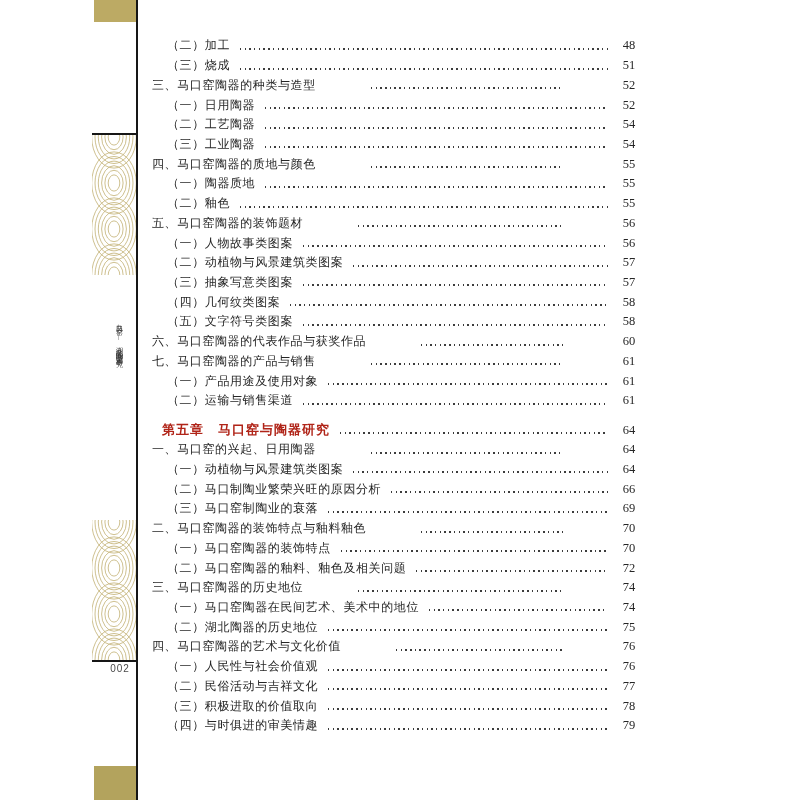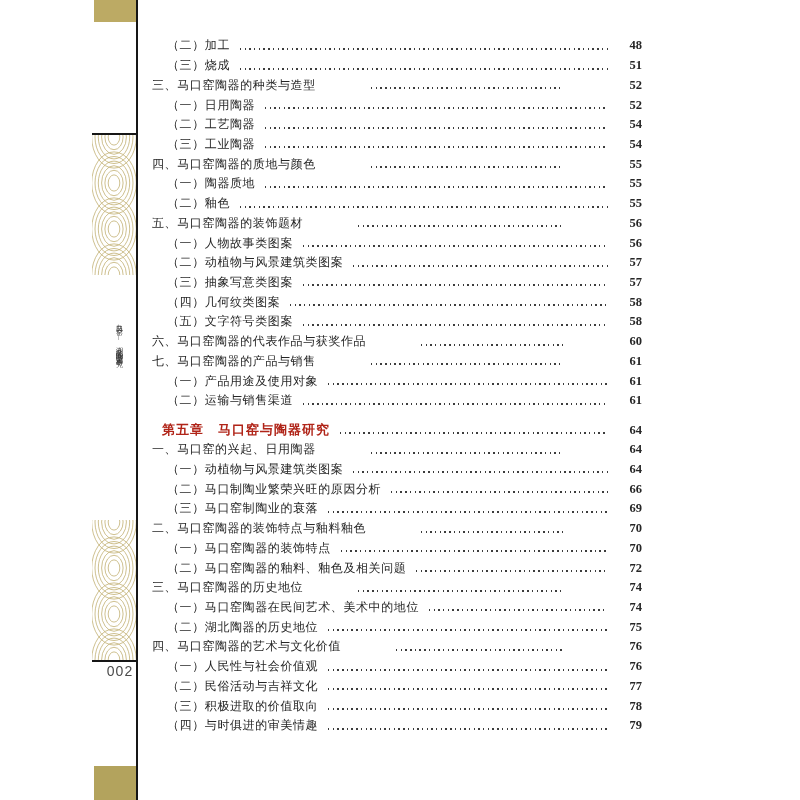--- a/index.html
+++ b/index.html
@@ -22,21 +22,21 @@
   #pattern-strip-top{top:135px;}
   #pattern-strip-bottom{top:520px;}
   #spine-title{
     position:absolute;left:114px;top:320px;height:155px;
     writing-mode:vertical-rl;
     font-size:7px;letter-spacing:1.5px;color:#333;
     white-space:nowrap;
   }
   #folio{
     position:absolute;left:104px;top:663px;width:32px;
-    text-align:center;font-size:14px;color:#4a4a4a;letter-spacing:1px;
+    text-align:center;font-size:10px;color:#4a4a4a;letter-spacing:1px;
     font-family:"Liberation Sans","DejaVu Sans",sans-serif;
   }
   
   #toc-list{
     position:absolute;left:150px;top:36px;width:492px;
   }
   .toc-row{
     display:flex;align-items:center;
     height:19.72px;
     font-size:12px;color:#262626;letter-spacing:0.6px;
@@ -49,22 +49,22 @@
     color:#b02418;font-weight:bold;font-size:13px;letter-spacing:1px;
   }
   .entry-text{flex:none;}
   .leader{
     flex:1;height:2px;min-width:12px;
     margin:0 8px 0 10px;
     transform:translateY(3px);
     background:repeating-linear-gradient(to right,#3c3c3c 0 1.4px,transparent 1.4px 4.7px);
   }
   .entry-page{
-    flex:none;width:26px;text-align:right;
-    font-size:12.5px;color:#262626;font-weight:bold;letter-spacing:0;
+    flex:none;width:26px;text-align:center;
+    font-size:12.5px;color:#262626;font-weight:normal;letter-spacing:0;
   }
   .chapter .entry-page{font-size:12.5px;color:#262626;}
 </style>
 </head>
 <body>
 
 <div id="canvas">
 
   <div id="spine-top-block" class="gold-block"></div>
   <div id="spine-vline"></div>

